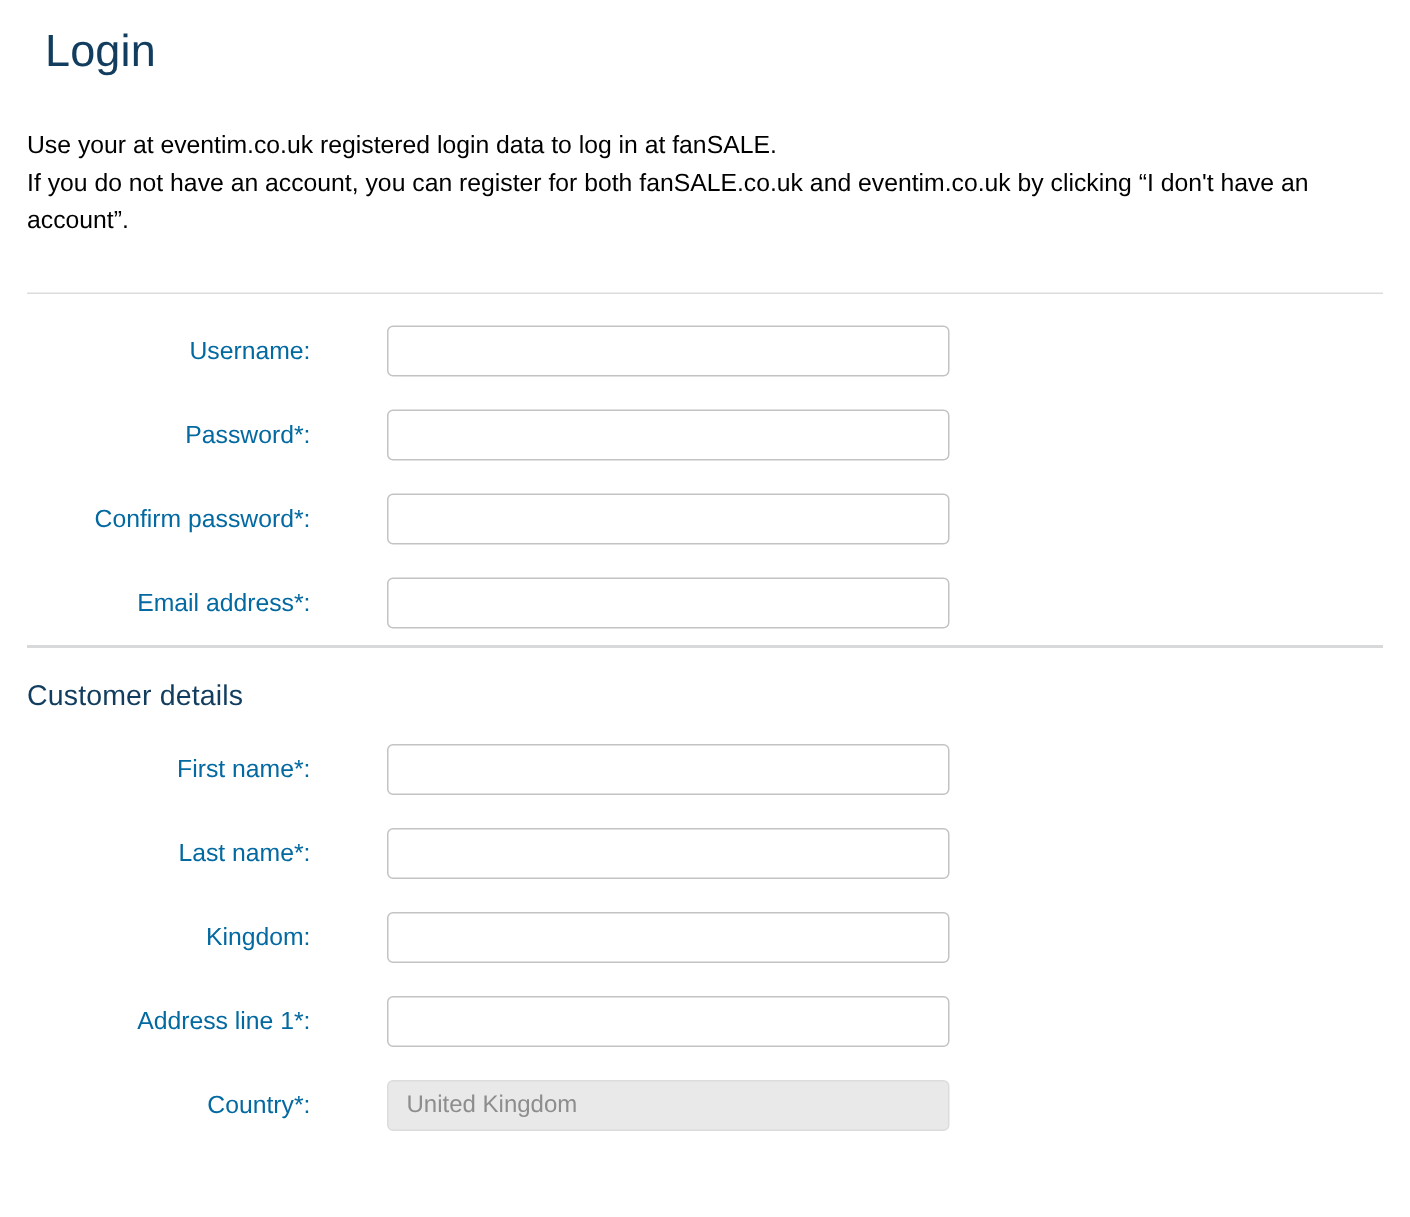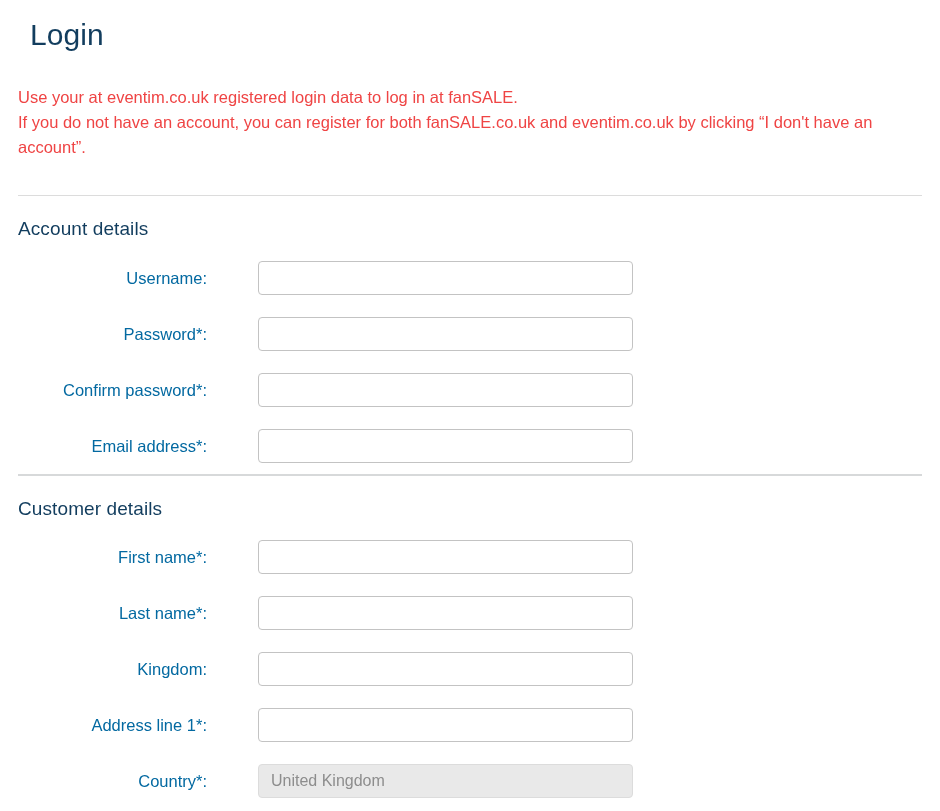--- a/index.html
+++ b/index.html
@@ -33,21 +33,21 @@
     padding-top: 6px;
     letter-spacing: 0.1px;
   }
 
   
   .intro {
     margin: 0;
     padding-top: 22px;
     font-size: 16.5px;
     line-height: 25px;
-    color: #ef4444;
+    color: #000000;
     max-width: 908px;
   }
   .intro-line { display: block; }
 
   
   .divider {
     border: 0;
     border-top: 1px solid #dcdcdc;
     margin: 0;
     height: 0;
@@ -114,21 +114,20 @@
 
   <p class="intro">
     <span class="intro-line">Use your at eventim.co.uk registered login data to log in at fanSALE.</span>
     <span class="intro-line">If you do not have an account, you can register for both fanSALE.co.uk and eventim.co.uk by clicking “I don't have an</span>
     <span class="intro-line">account”.</span>
   </p>
 
   <hr class="divider top">
 
   <div class="section account">
-    <h2 class="section-title">Account details</h2>
 
     <div class="form-rows">
 
       <div class="form-row">
         <label class="form-label" for="f-username">Username:</label>
         <input id="f-username" class="form-control" type="text" value="" style="">
       </div>
 
       <div class="form-row">
         <label class="form-label" for="f-password">Password*:</label>

